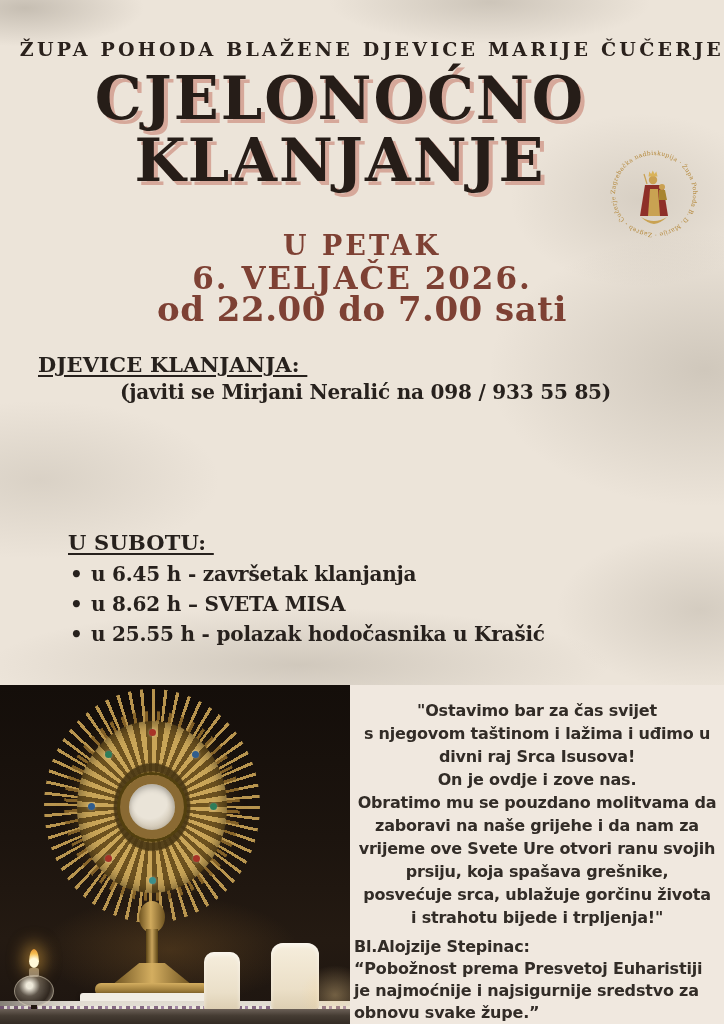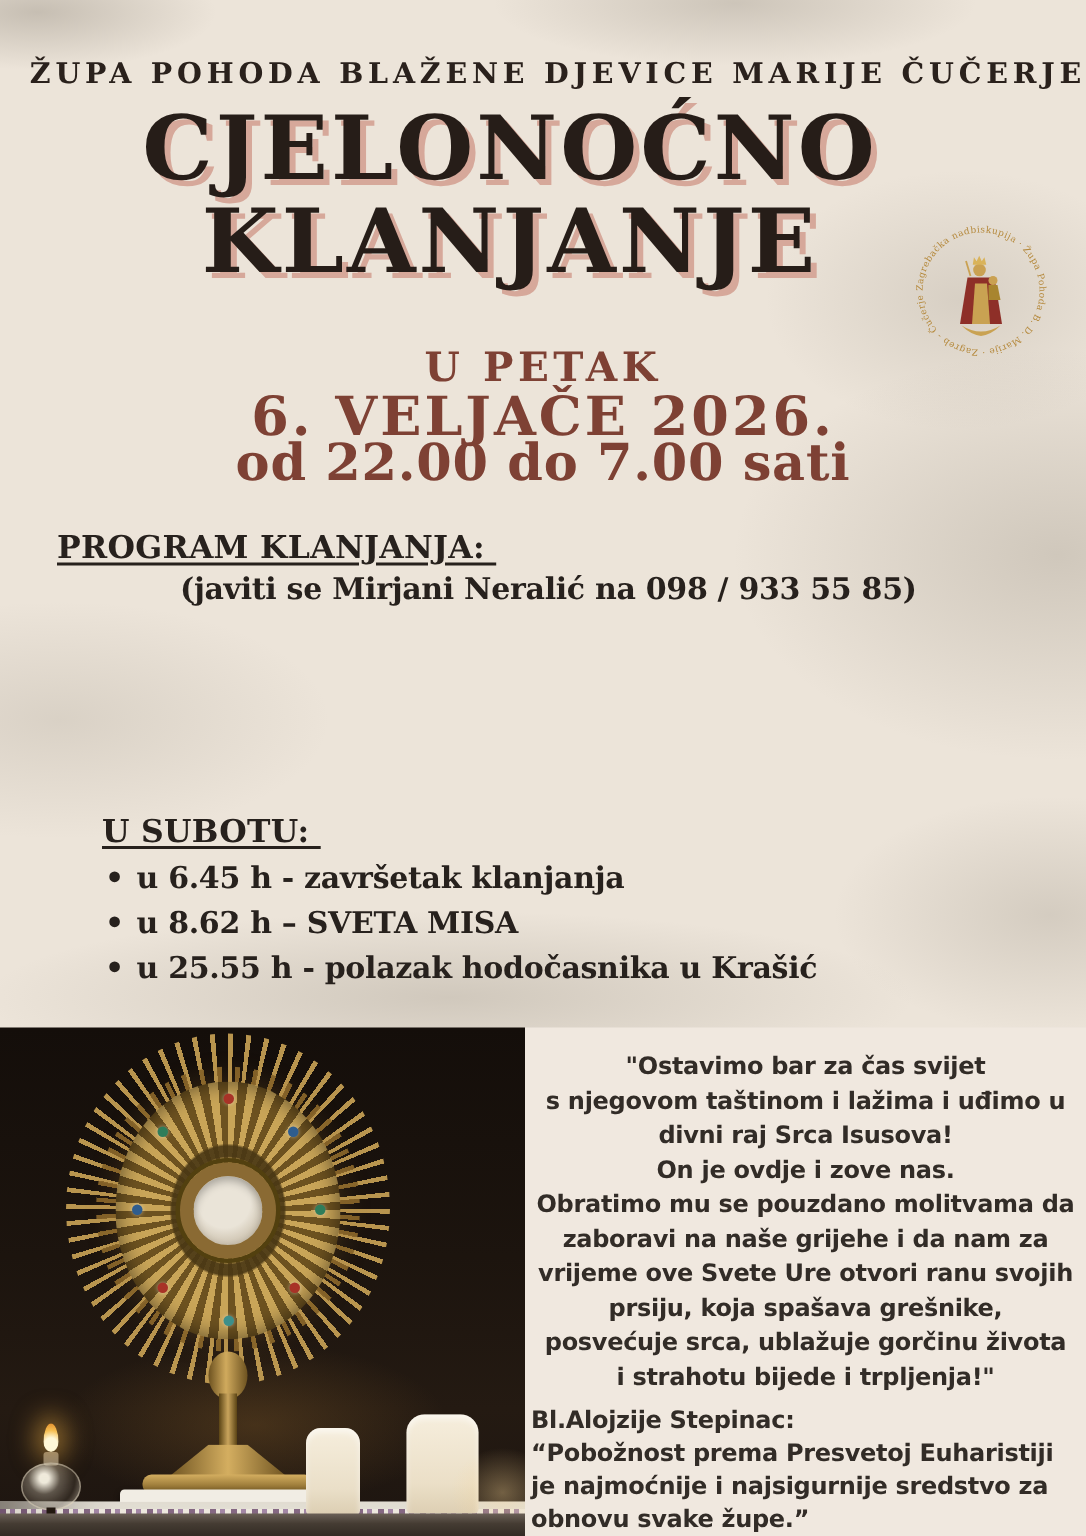--- a/index.html
+++ b/index.html
@@ -26,36 +26,36 @@
   .title {
     position:absolute; top:68px; left:0; right:44px; text-align:center;
     font-weight:700; font-size:59px; line-height:62px; letter-spacing:2px;
     color:#261d18; text-shadow:4px 4px 0 #d6a89a;
   }
   .seal { position:absolute; left:604px; top:144px; width:100px; height:100px; }
 
   
   .date-block { position:absolute; top:231px; left:0; width:100%; text-align:center; color:#7e4134; font-weight:700; }
   .date-day  { font-size:27px; letter-spacing:3px; line-height:30px; }
-  .date-full { font-size:36px; letter-spacing:2px; line-height:34px; }
+  .date-full { font-size:31px; letter-spacing:2px; line-height:34px; }
   .date-time { font-size:34px; letter-spacing:.5px; line-height:28px; }
 
   
   .section { position:absolute; color:#27211d; }
   .section h3 {
     margin:0; font-size:21px; font-weight:700; letter-spacing:.2px;
     text-decoration:underline; text-underline-offset:3px; white-space:pre;
   }
   .section ul { list-style:none; margin:4px 0 0 0; padding:0; }
   .section li {
     position:relative; padding-left:23px; font-size:20px; font-weight:700; line-height:30px; letter-spacing:-0.2px;
   }
   .section li::before { content:"•"; position:absolute; left:2px; top:0; font-size:20px; }
   .program-sec  { left:38px; top:352px; width:660px; }
-  .saturday-sec { left:68px; top:541px; width:620px; }
+  .saturday-sec { left:68px; top:530px; width:620px; }
   .contact-note { margin:0 0 0 82px; font-size:20px; font-weight:700; line-height:30px; letter-spacing:-0.2px; }
 
   
   .photo {
     position:absolute; left:0; top:685px; width:350px; height:339px; overflow:hidden;
     background:linear-gradient(180deg,#140e0a 0%, #1c140e 45%, #241a12 75%, #1d1510 100%);
   }
   .photo > div { position:absolute; }
   .glow   { left:40px; top:210px; width:260px; height:110px;
             background:radial-gradient(ellipse, rgba(150,105,45,.30), transparent 70%); }
@@ -150,21 +150,21 @@
     </g>
   </svg>
 
   <div class="date-block">
     <div class="date-day">U PETAK</div>
     <div class="date-full">6. VELJAČE 2026.</div>
     <div class="date-time">od 22.00 do 7.00 sati</div>
   </div>
 
   <div class="section program-sec">
-    <h3>PROGRAM KLANJANJA: </h3>
+    <h3>DJEVICE KLANJANJA: </h3>
     <p class="contact-note">(javiti se Mirjani Neralić na 098 / 933 55 85)</p>
   </div>
 
   <div class="section saturday-sec">
     <h3>U SUBOTU: </h3>
     <ul>
       <li>u 6.45 h - završetak klanjanja</li>
       <li>u 8.62 h – SVETA MISA</li>
       <li>u 25.55 h - polazak hodočasnika u Krašić</li>
     </ul>

